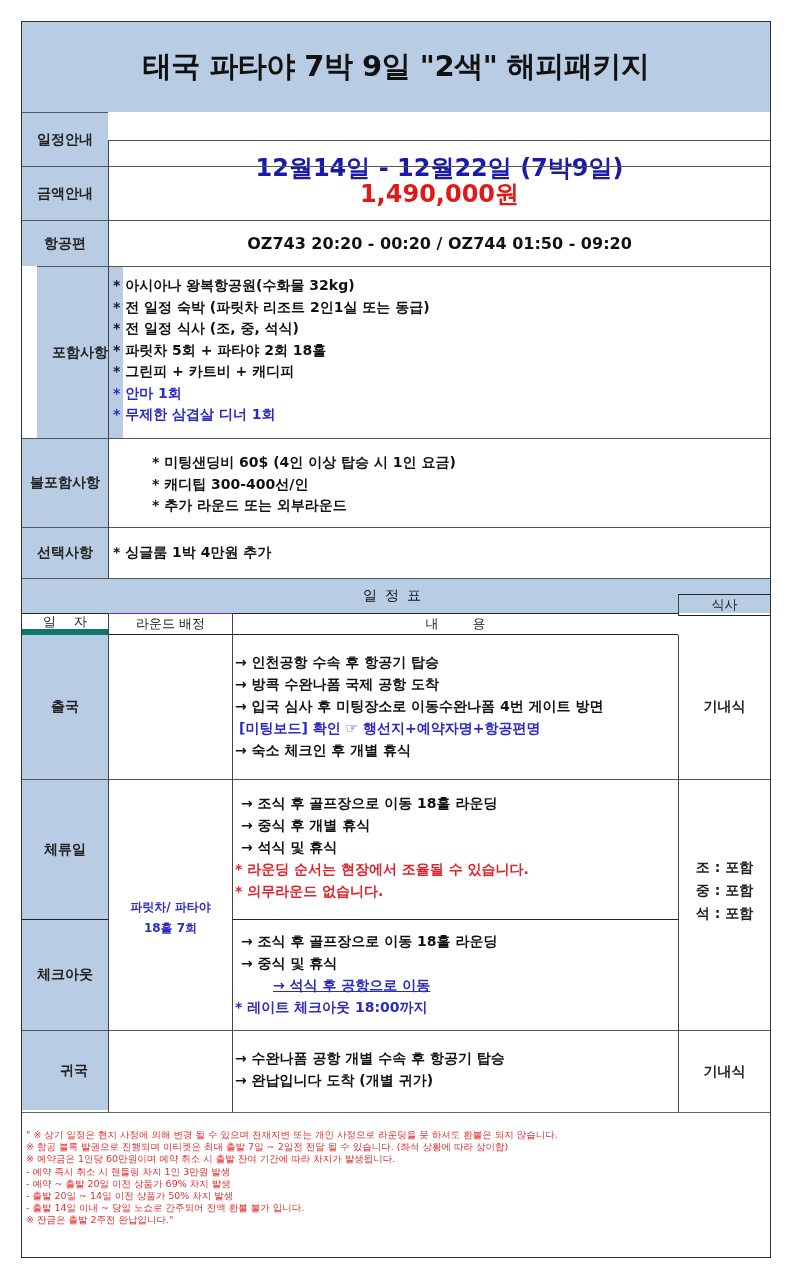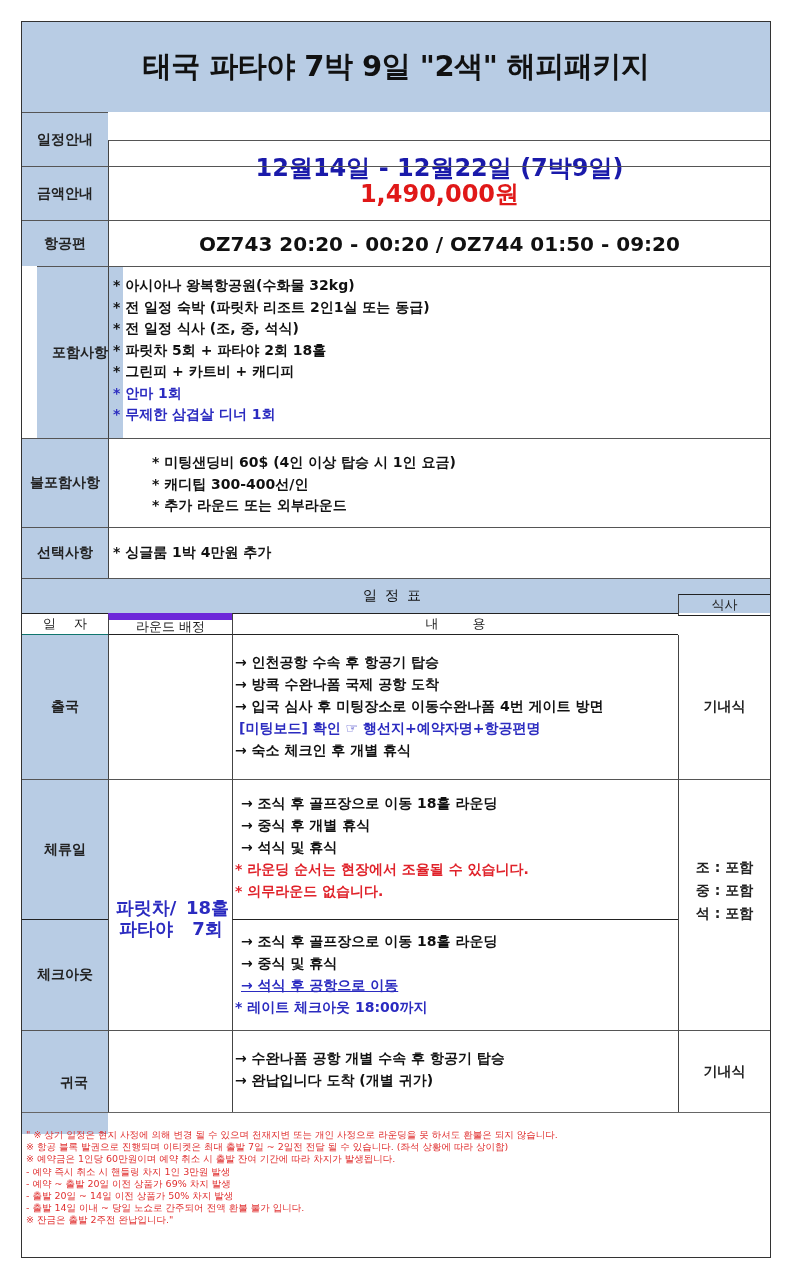--- a/index.html
+++ b/index.html
@@ -8,21 +8,21 @@
   .abs { position:absolute; box-sizing:border-box; }
   .blue-bg { background:#b8cce4; }
   .bl { border-left:1px solid #444; }
   .bt { border-top:1px solid #555; }
   .frame { left:21px; top:21px; width:750px; height:1237px; border:1.5px solid #333; }
   .center { display:flex; align-items:center; justify-content:center; text-align:center; }
   .title { font-weight:bold; font-size:29px; letter-spacing:-0.5px; }
   .label { font-weight:bold; font-size:14px; color:#222; }
   .date { color:#1a1aaa; font-weight:bold; font-size:24px; }
   .price { color:#e01818; font-weight:bold; font-size:24px; }
-  .flight { font-weight:bold; font-size:20px; color:#111; }
+  .flight { font-weight:bold; font-size:16px; color:#111; }
   .list { font-size:14px; font-weight:bold; line-height:21.5px; padding-left:4px; }
   .list .item { white-space:nowrap; }
   .blue { color:#2b2bc0; }
   .red { color:#e0222a; }
   .sched-head { font-size:14px; letter-spacing:8px; }
   .colhead { font-size:13px; color:#222; }
   .content { font-size:14px; font-weight:bold; line-height:22px; }
   .content .item { white-space:nowrap; }
   .footer { font-size:9.5px; color:#e03030; line-height:12.2px; padding:16px 0 0 4px; white-space:nowrap; }
   .under { text-decoration:underline; }
@@ -63,32 +63,32 @@
 
 <div class="abs blue-bg bt center label" style="left:22px;top:527px;width:86px;height:51px;">선택사항</div>
 <div class="abs bt bl list" style="left:108px;top:527px;width:662px;height:51px;display:flex;align-items:center;">
   <div class="item">* 싱글룸 1박 4만원 추가</div>
 </div>
 
 <div class="abs blue-bg bt center sched-head" style="left:22px;top:578px;width:748px;height:35px;">
   <span>일정표</span>
 </div>
 
-<div class="abs center colhead" style="left:22px;top:613px;width:86px;height:22px;border-top:1px solid #222;border-bottom:1px solid #0f766e;word-spacing:14px;">일 자</div>
-<div class="abs center colhead bl" style="left:108px;top:613px;width:124px;height:22px;border-top:7px solid #6d28d9;border-bottom:1px solid #222;">라운드 배정</div>
+<div class="abs center colhead" style="left:22px;top:613px;width:86px;height:22px;border-top:1px solid #222;border-bottom:6px solid #0f766e;word-spacing:14px;">일 자</div>
+<div class="abs center colhead bl" style="left:108px;top:613px;width:124px;height:22px;border-top:1px solid #6d28d9;border-bottom:1px solid #222;">라운드 배정</div>
 <div class="abs center colhead bl" style="left:232px;top:613px;width:446px;height:22px;border-top:1px solid #222;border-bottom:1px solid #222;word-spacing:30px;">내 용</div>
 <div class="abs center colhead bl" style="left:678px;top:594px;width:92px;height:22px;border-top:1px solid #222;border-bottom:1px solid #222;">식사</div>
 
 <div class="abs blue-bg center label" style="left:22px;top:635px;width:86px;height:144px;">출국</div>
 <div class="abs blue-bg bt center label" style="left:22px;top:779px;width:86px;height:140px;">체류일</div>
 <div class="abs blue-bg center label" style="left:22px;top:919px;width:86px;height:111px;border-top:1px solid #222;">체크아웃</div>
-<div class="abs blue-bg bt center label" style="left:22px;top:1030px;width:86px;height:104px;padding-left:18px;">귀국</div>
+<div class="abs blue-bg bt center label" style="left:22px;top:1030px;width:86px;height:80px;padding-left:18px;">귀국</div>
 
 <div class="abs bl" style="left:108px;top:635px;width:124px;height:144px;"></div>
-<div class="abs bl bt center" style="left:108px;top:779px;width:124px;height:251px;flex-direction:row;font-size:18px;font-weight:bold;line-height:21px;color:#2b2bc0;padding-top:26px;">
+<div class="abs bl bt center" style="left:108px;top:779px;width:124px;height:251px;flex-direction:column;font-size:12px;font-weight:bold;line-height:21px;color:#2b2bc0;padding-top:26px;">
   <span>파릿차/ 파타야</span>
   <span>18홀 7회</span>
 </div>
 <div class="abs bl bt" style="left:108px;top:1030px;width:124px;height:82px;"></div>
 
 <div class="abs bl content" style="left:232px;top:635px;width:446px;height:144px;padding:16px 0 0 2px;">
   <div class="item">→ 인천공항 수속 후 항공기 탑승</div>
   <div class="item">→ 방콕 수완나폼 국제 공항 도착</div>
   <div class="item">→ 입국 심사 후 미팅장소로 이동수완나폼 4번 게이트 방면</div>
   <div class="item blue" style="padding-left:4px;"> [미팅보드] 확인 ☞ 행선지+예약자명+항공편명</div>
@@ -97,21 +97,21 @@
 <div class="abs bl bt content" style="left:232px;top:779px;width:446px;height:140px;padding:12px 0 0 2px;">
   <div class="item" style="padding-left:6px;"> → 조식 후 골프장으로 이동 18홀 라운딩</div>
   <div class="item" style="padding-left:6px;"> → 중식 후 개별 휴식</div>
   <div class="item" style="padding-left:6px;"> → 석식 및 휴식</div>
   <div class="item red">* 라운딩 순서는 현장에서 조율될 수 있습니다.</div>
   <div class="item red">* 의무라운드 없습니다.</div>
 </div>
 <div class="abs bl content" style="left:232px;top:919px;width:446px;height:111px;padding:10px 0 0 2px;border-top:1px solid #222;">
   <div class="item" style="padding-left:6px;"> → 조식 후 골프장으로 이동 18홀 라운딩</div>
   <div class="item" style="padding-left:6px;"> → 중식 및 휴식</div>
-  <div class="item blue under" style="padding-left:6px;display:inline-block;"> → 석식 후 공항으로 이동</div>
+  <div class="item blue under" style="padding-left:6px;display:inline-block;margin-left:32px;"> → 석식 후 공항으로 이동</div>
   <div class="item blue">* 레이트 체크아웃 18:00까지</div>
 </div>
 <div class="abs bl bt content" style="left:232px;top:1030px;width:446px;height:82px;padding:16px 0 0 2px;">
   <div class="item">→ 수완나폼 공항 개별 수속 후 항공기 탑승</div>
   <div class="item">→ 완납입니다 도착 (개별 귀가)</div>
 </div>
 
 <div class="abs bl center label" style="left:678px;top:635px;width:92px;height:144px;">기내식</div>
 <div class="abs bl bt center" style="left:678px;top:779px;width:92px;height:251px;flex-direction:column;font-size:14px;font-weight:bold;line-height:23px;color:#222;padding-bottom:30px;">
   <span>조 : 포함</span>

